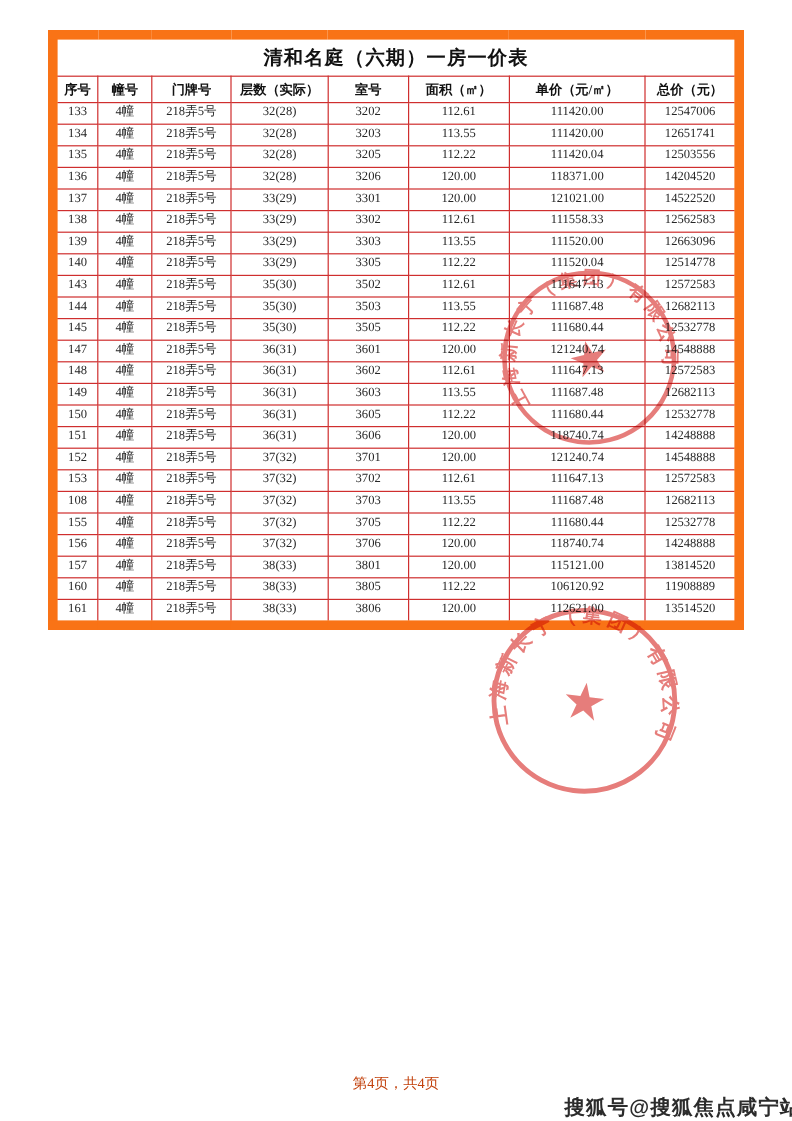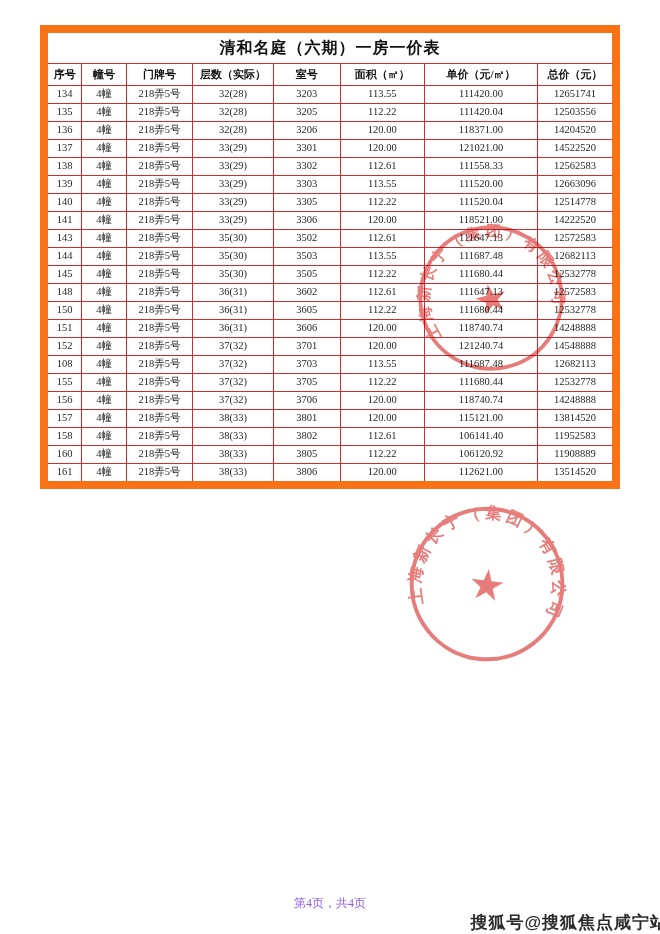--- a/index.html
+++ b/index.html
@@ -61,21 +61,21 @@
   .seal-ring { fill: none; stroke: #dc4b47; stroke-width: 5; }
   .seal-star { fill: #dc4b47; font-size: 52px; font-family: "DejaVu Sans", sans-serif; }
   .seal-text { fill: #dc4b47; font-size: 20px; letter-spacing: 5px; font-weight: bold; }
 
   .footer {
     position: absolute;
     left: 0; right: 0;
     bottom: 22px;
     text-align: center;
     font-size: 12px;
-    color: #8b5cf6;
+    color: #c2410c;
   }
   .watermark {
     position: absolute;
     right: -8px;
     bottom: 0px;
     font-size: 17px;
     font-weight: bold;
     color: #2b2b2b;
     font-family: "Liberation Sans", "DejaVu Sans", sans-serif;
     letter-spacing: 1px;
@@ -108,20 +108,30 @@
           <th>门牌号</th>
           <th>层数（实际）</th>
           <th>室号</th>
           <th>面积（㎡）</th>
           <th>单价（元/㎡）</th>
           <th>总价（元）</th>
         </tr>
     </thead>
     <tbody id="table-body">
         <tr>
+          <td>133</td>
+          <td>4幢</td>
+          <td>218弄5号</td>
+          <td>32(28)</td>
+          <td>3202</td>
+          <td>112.61</td>
+          <td>111420.00</td>
+          <td>12547006</td>
+        </tr>
+        <tr>
           <td>134</td>
           <td>4幢</td>
           <td>218弄5号</td>
           <td>32(28)</td>
           <td>3203</td>
           <td>113.55</td>
           <td>111420.00</td>
           <td>12651741</td>
         </tr>
         <tr>
@@ -178,30 +188,20 @@
           <td>140</td>
           <td>4幢</td>
           <td>218弄5号</td>
           <td>33(29)</td>
           <td>3305</td>
           <td>112.22</td>
           <td>111520.04</td>
           <td>12514778</td>
         </tr>
         <tr>
-          <td>141</td>
-          <td>4幢</td>
-          <td>218弄5号</td>
-          <td>33(29)</td>
-          <td>3306</td>
-          <td>120.00</td>
-          <td>118521.00</td>
-          <td>14222520</td>
-        </tr>
-        <tr>
           <td>143</td>
           <td>4幢</td>
           <td>218弄5号</td>
           <td>35(30)</td>
           <td>3502</td>
           <td>112.61</td>
           <td>111647.13</td>
           <td>12572583</td>
         </tr>
         <tr>
@@ -218,30 +218,50 @@
           <td>145</td>
           <td>4幢</td>
           <td>218弄5号</td>
           <td>35(30)</td>
           <td>3505</td>
           <td>112.22</td>
           <td>111680.44</td>
           <td>12532778</td>
         </tr>
         <tr>
+          <td>147</td>
+          <td>4幢</td>
+          <td>218弄5号</td>
+          <td>36(31)</td>
+          <td>3601</td>
+          <td>120.00</td>
+          <td>121240.74</td>
+          <td>14548888</td>
+        </tr>
+        <tr>
           <td>148</td>
           <td>4幢</td>
           <td>218弄5号</td>
           <td>36(31)</td>
           <td>3602</td>
           <td>112.61</td>
           <td>111647.13</td>
           <td>12572583</td>
         </tr>
         <tr>
+          <td>149</td>
+          <td>4幢</td>
+          <td>218弄5号</td>
+          <td>36(31)</td>
+          <td>3603</td>
+          <td>113.55</td>
+          <td>111687.48</td>
+          <td>12682113</td>
+        </tr>
+        <tr>
           <td>150</td>
           <td>4幢</td>
           <td>218弄5号</td>
           <td>36(31)</td>
           <td>3605</td>
           <td>112.22</td>
           <td>111680.44</td>
           <td>12532778</td>
         </tr>
         <tr>
@@ -258,20 +278,30 @@
           <td>152</td>
           <td>4幢</td>
           <td>218弄5号</td>
           <td>37(32)</td>
           <td>3701</td>
           <td>120.00</td>
           <td>121240.74</td>
           <td>14548888</td>
         </tr>
         <tr>
+          <td>153</td>
+          <td>4幢</td>
+          <td>218弄5号</td>
+          <td>37(32)</td>
+          <td>3702</td>
+          <td>112.61</td>
+          <td>111647.13</td>
+          <td>12572583</td>
+        </tr>
+        <tr>
           <td>108</td>
           <td>4幢</td>
           <td>218弄5号</td>
           <td>37(32)</td>
           <td>3703</td>
           <td>113.55</td>
           <td>111687.48</td>
           <td>12682113</td>
         </tr>
         <tr>
@@ -296,30 +326,20 @@
         </tr>
         <tr>
           <td>157</td>
           <td>4幢</td>
           <td>218弄5号</td>
           <td>38(33)</td>
           <td>3801</td>
           <td>120.00</td>
           <td>115121.00</td>
           <td>13814520</td>
-        </tr>
-        <tr>
-          <td>158</td>
-          <td>4幢</td>
-          <td>218弄5号</td>
-          <td>38(33)</td>
-          <td>3802</td>
-          <td>112.61</td>
-          <td>106141.40</td>
-          <td>11952583</td>
         </tr>
         <tr>
           <td>160</td>
           <td>4幢</td>
           <td>218弄5号</td>
           <td>38(33)</td>
           <td>3805</td>
           <td>112.22</td>
           <td>106120.92</td>
           <td>11908889</td>

